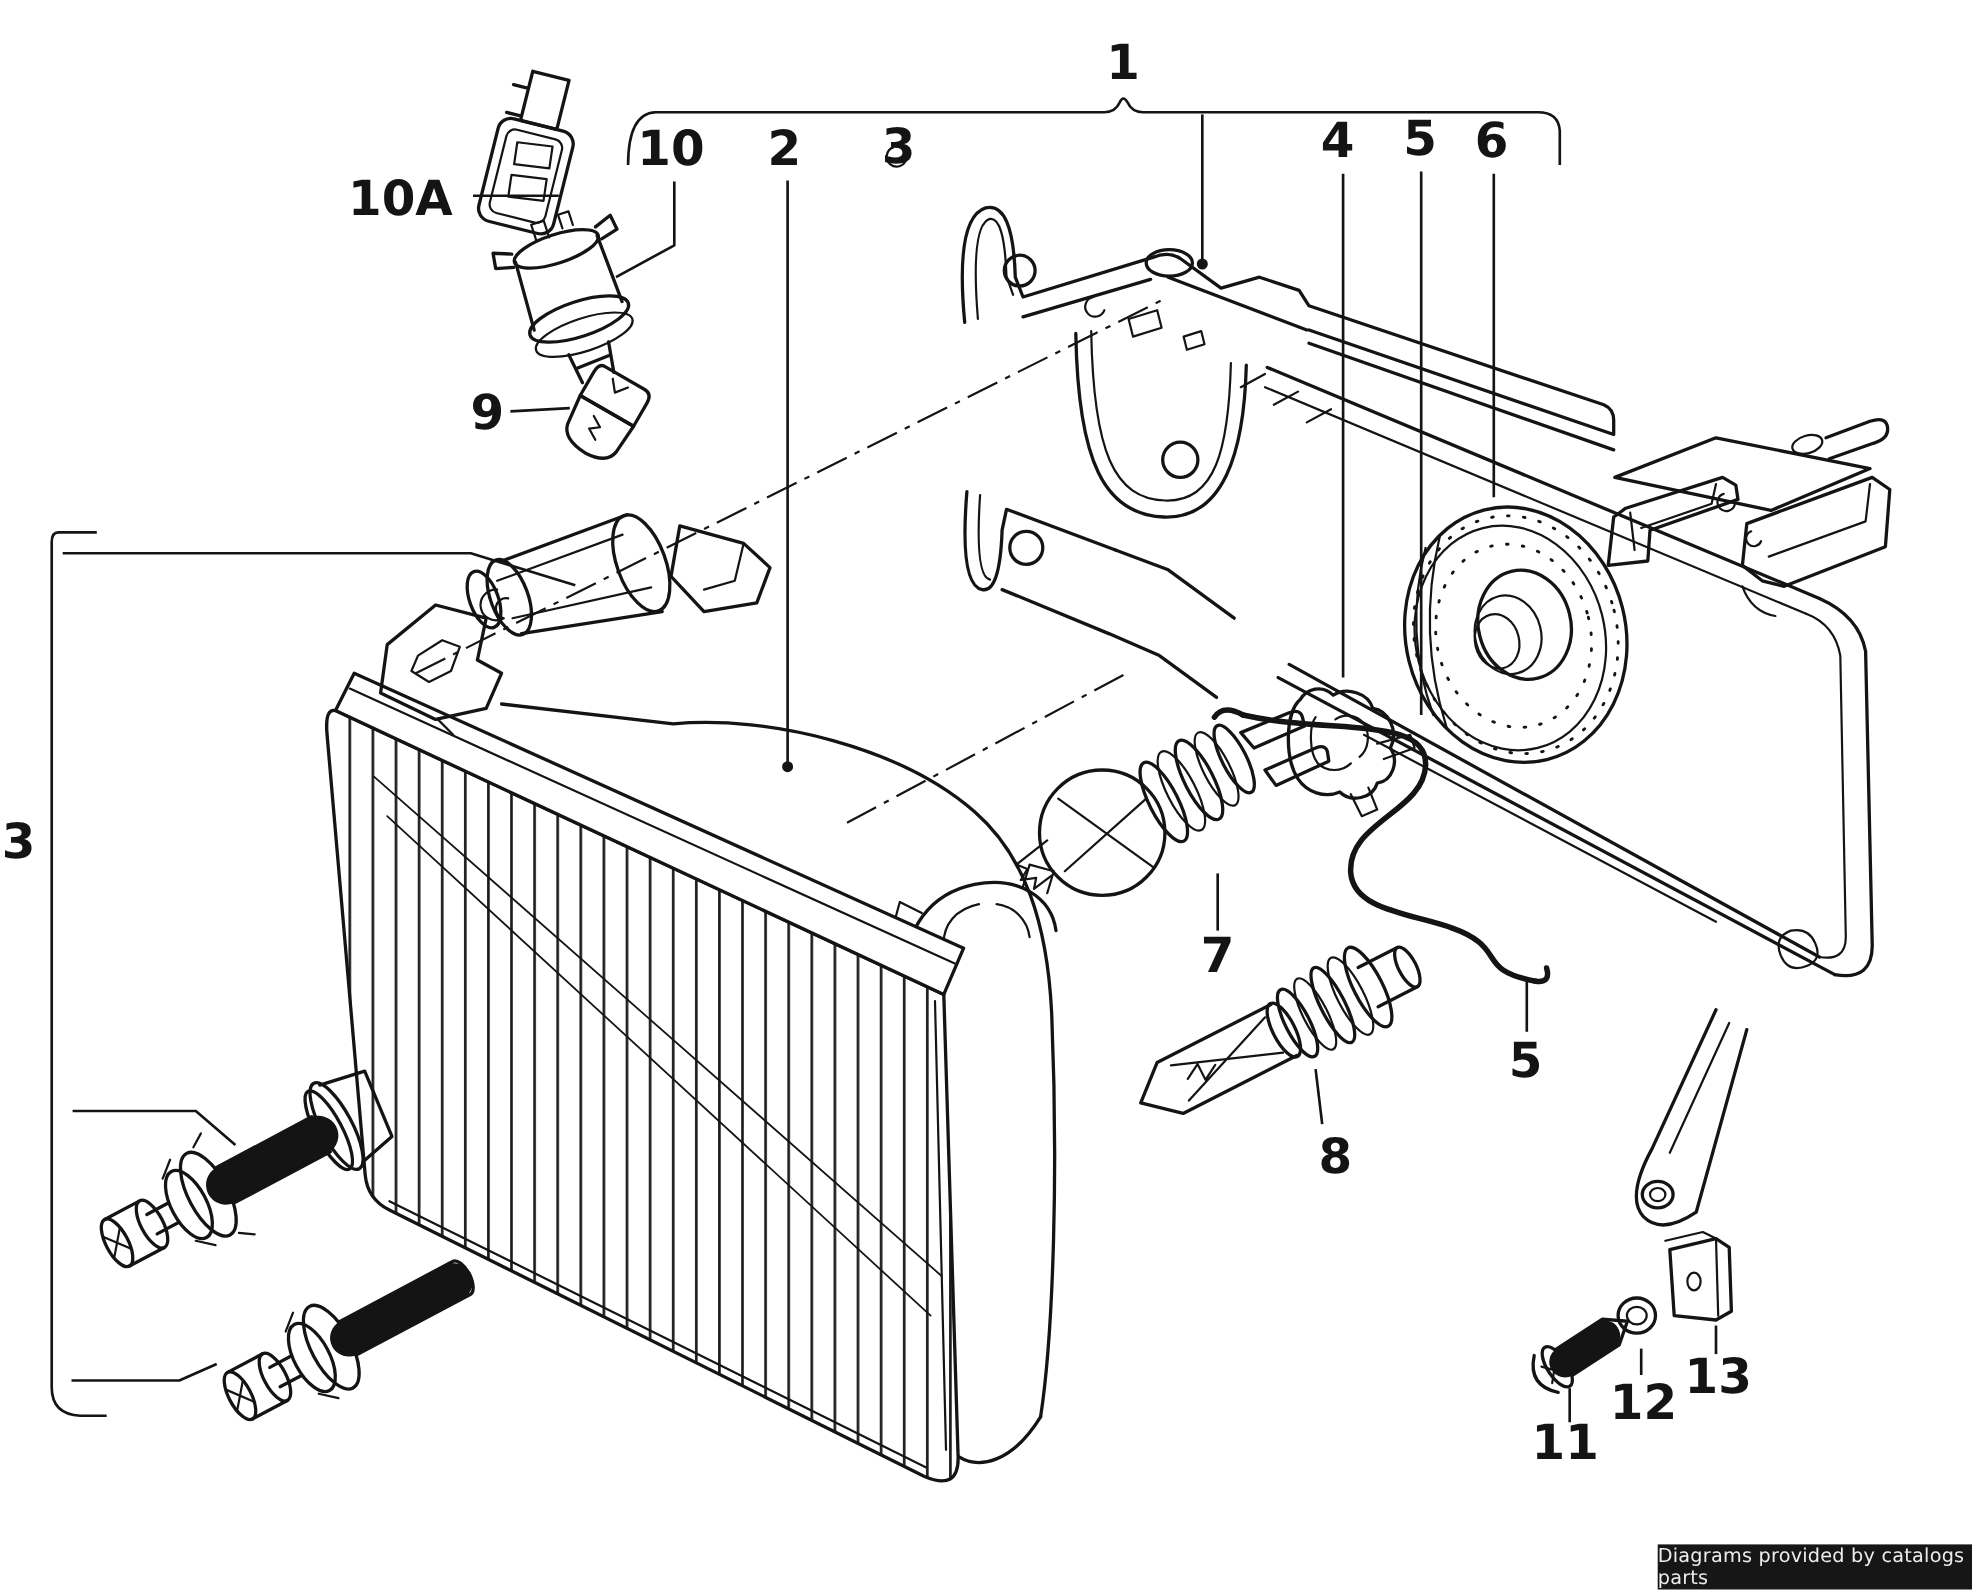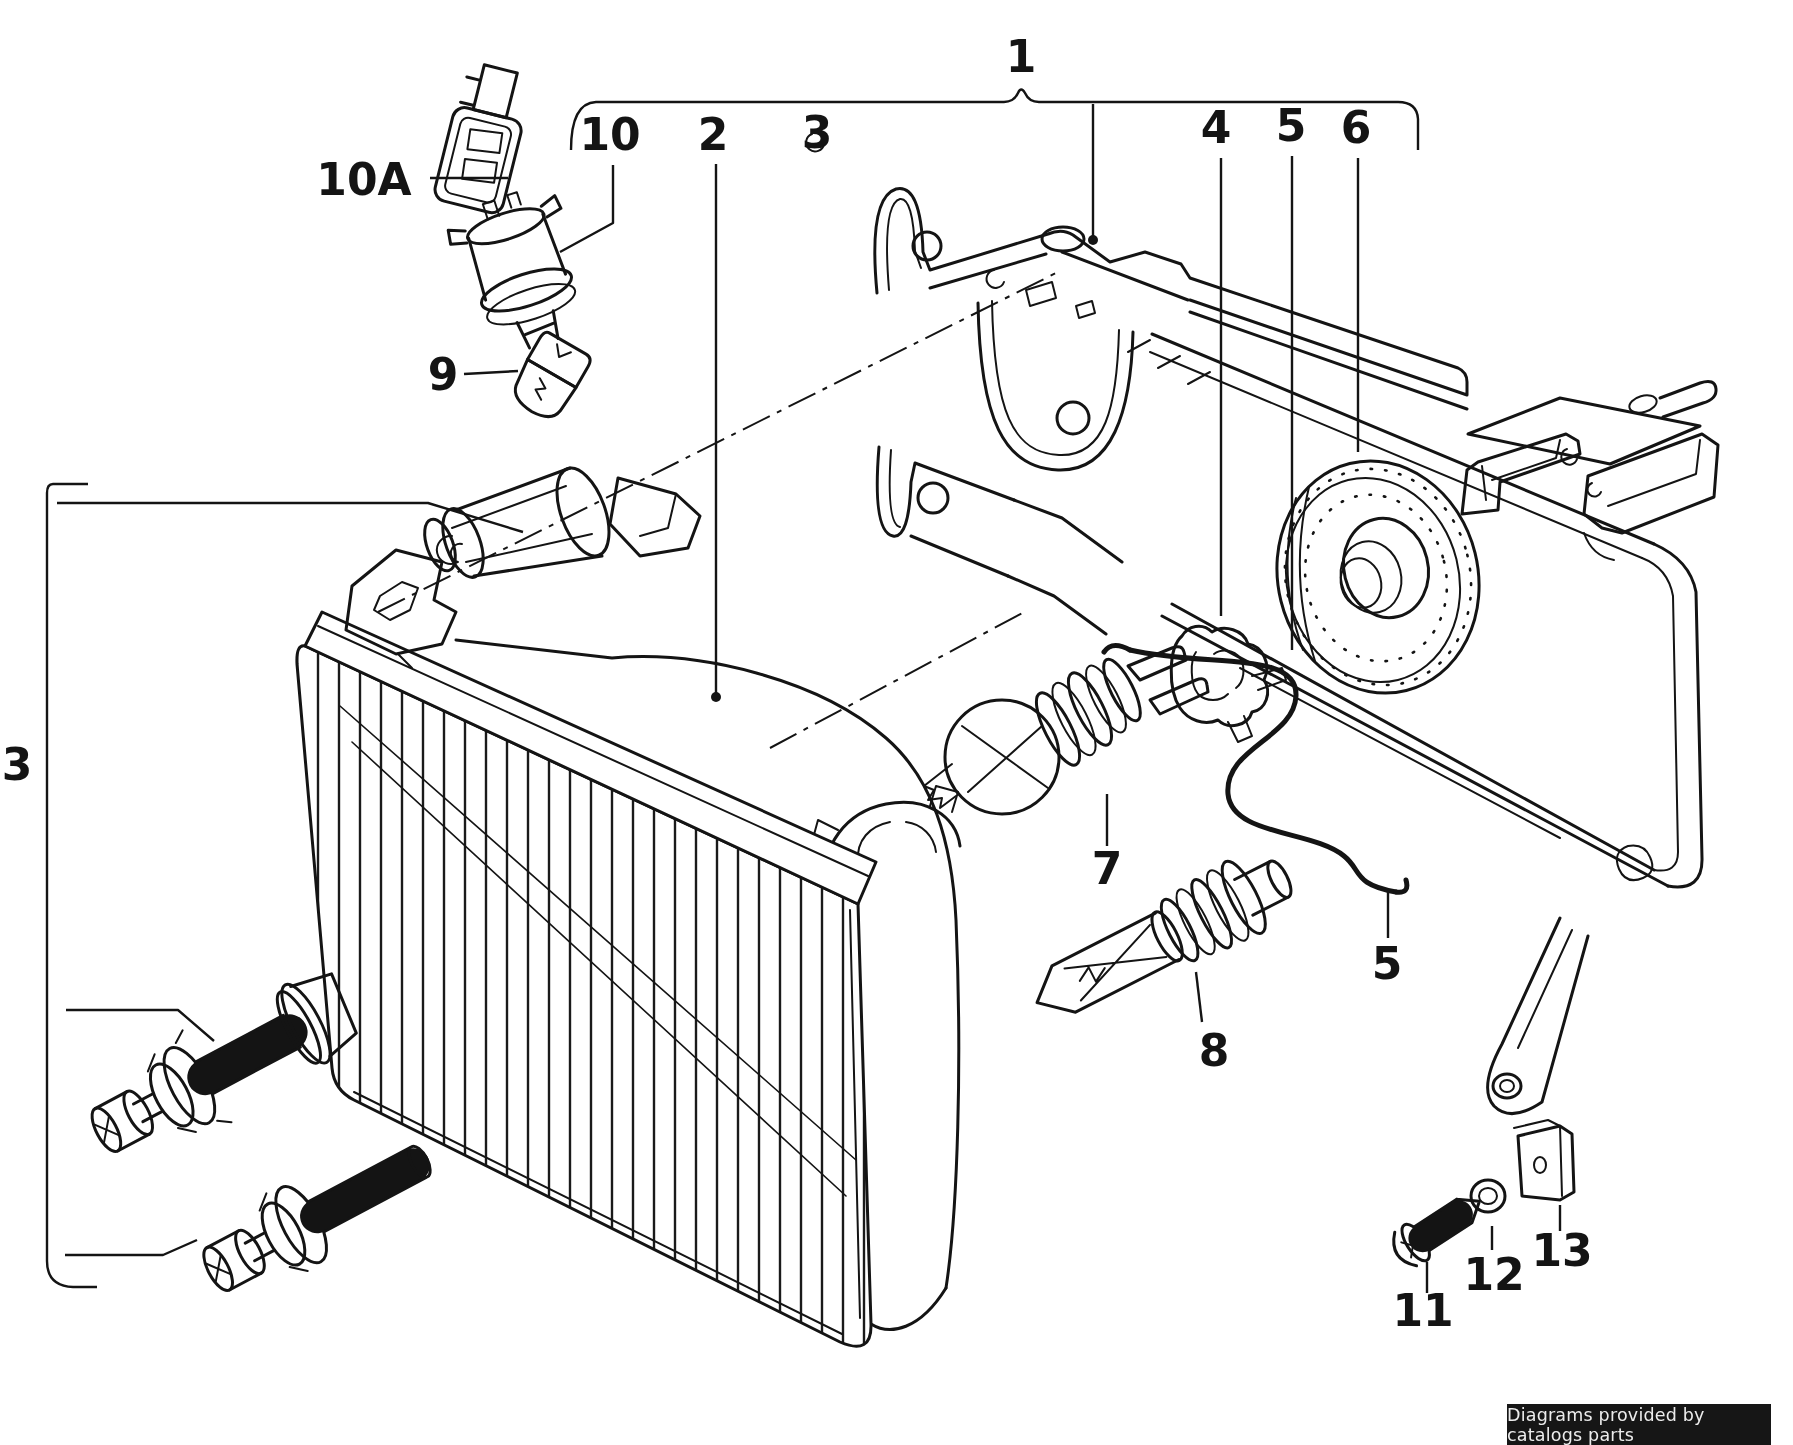--- a/index.html
+++ b/index.html
@@ -10,21 +10,21 @@
   .s3{stroke:#141414;stroke-width:3;fill:none;stroke-linejoin:round;stroke-linecap:round;}
   .s2{stroke:#141414;stroke-width:2;fill:none;stroke-linejoin:round;stroke-linecap:round;}
   .s1{stroke:#141414;stroke-width:1.6;fill:none;stroke-linecap:round;}
   .fw{fill:#ffffff;}
   .leader{stroke:#141414;stroke-width:2.4;fill:none;stroke-linejoin:round;}
   .dashdot{stroke:#141414;stroke-width:2;fill:none;stroke-dasharray:30 8 5 8;}
   .dotring{stroke:#141414;fill:none;stroke-width:2.6;stroke-dasharray:1.5 13;}
   .threads{stroke:#141414;fill:none;stroke-dasharray:4.5 8.5;}
   text.callout{font:600 44px "DejaVu Sans","Liberation Sans",sans-serif;fill:#141414;text-anchor:middle;}
   .dot{fill:#141414;}
-  #footer-bar{position:absolute;left:1507px;top:1404px;width:264px;height:41px;
+  #footer-bar{position:absolute;left:1507px;top:1404px;width:286px;height:41px;
       display:flex;align-items:center;}
   #footer-text{font-size:17.5px;letter-spacing:.2px;}
 </style>
 </head>
 <body style="background: rgb(255, 255, 255);">
 
 <div id="stage">
 <svg width="1793" height="1445" viewBox="0 0 1793 1445">
   <defs>
     <pattern id="ribs" width="21" height="12" patternUnits="userSpaceOnUse">

